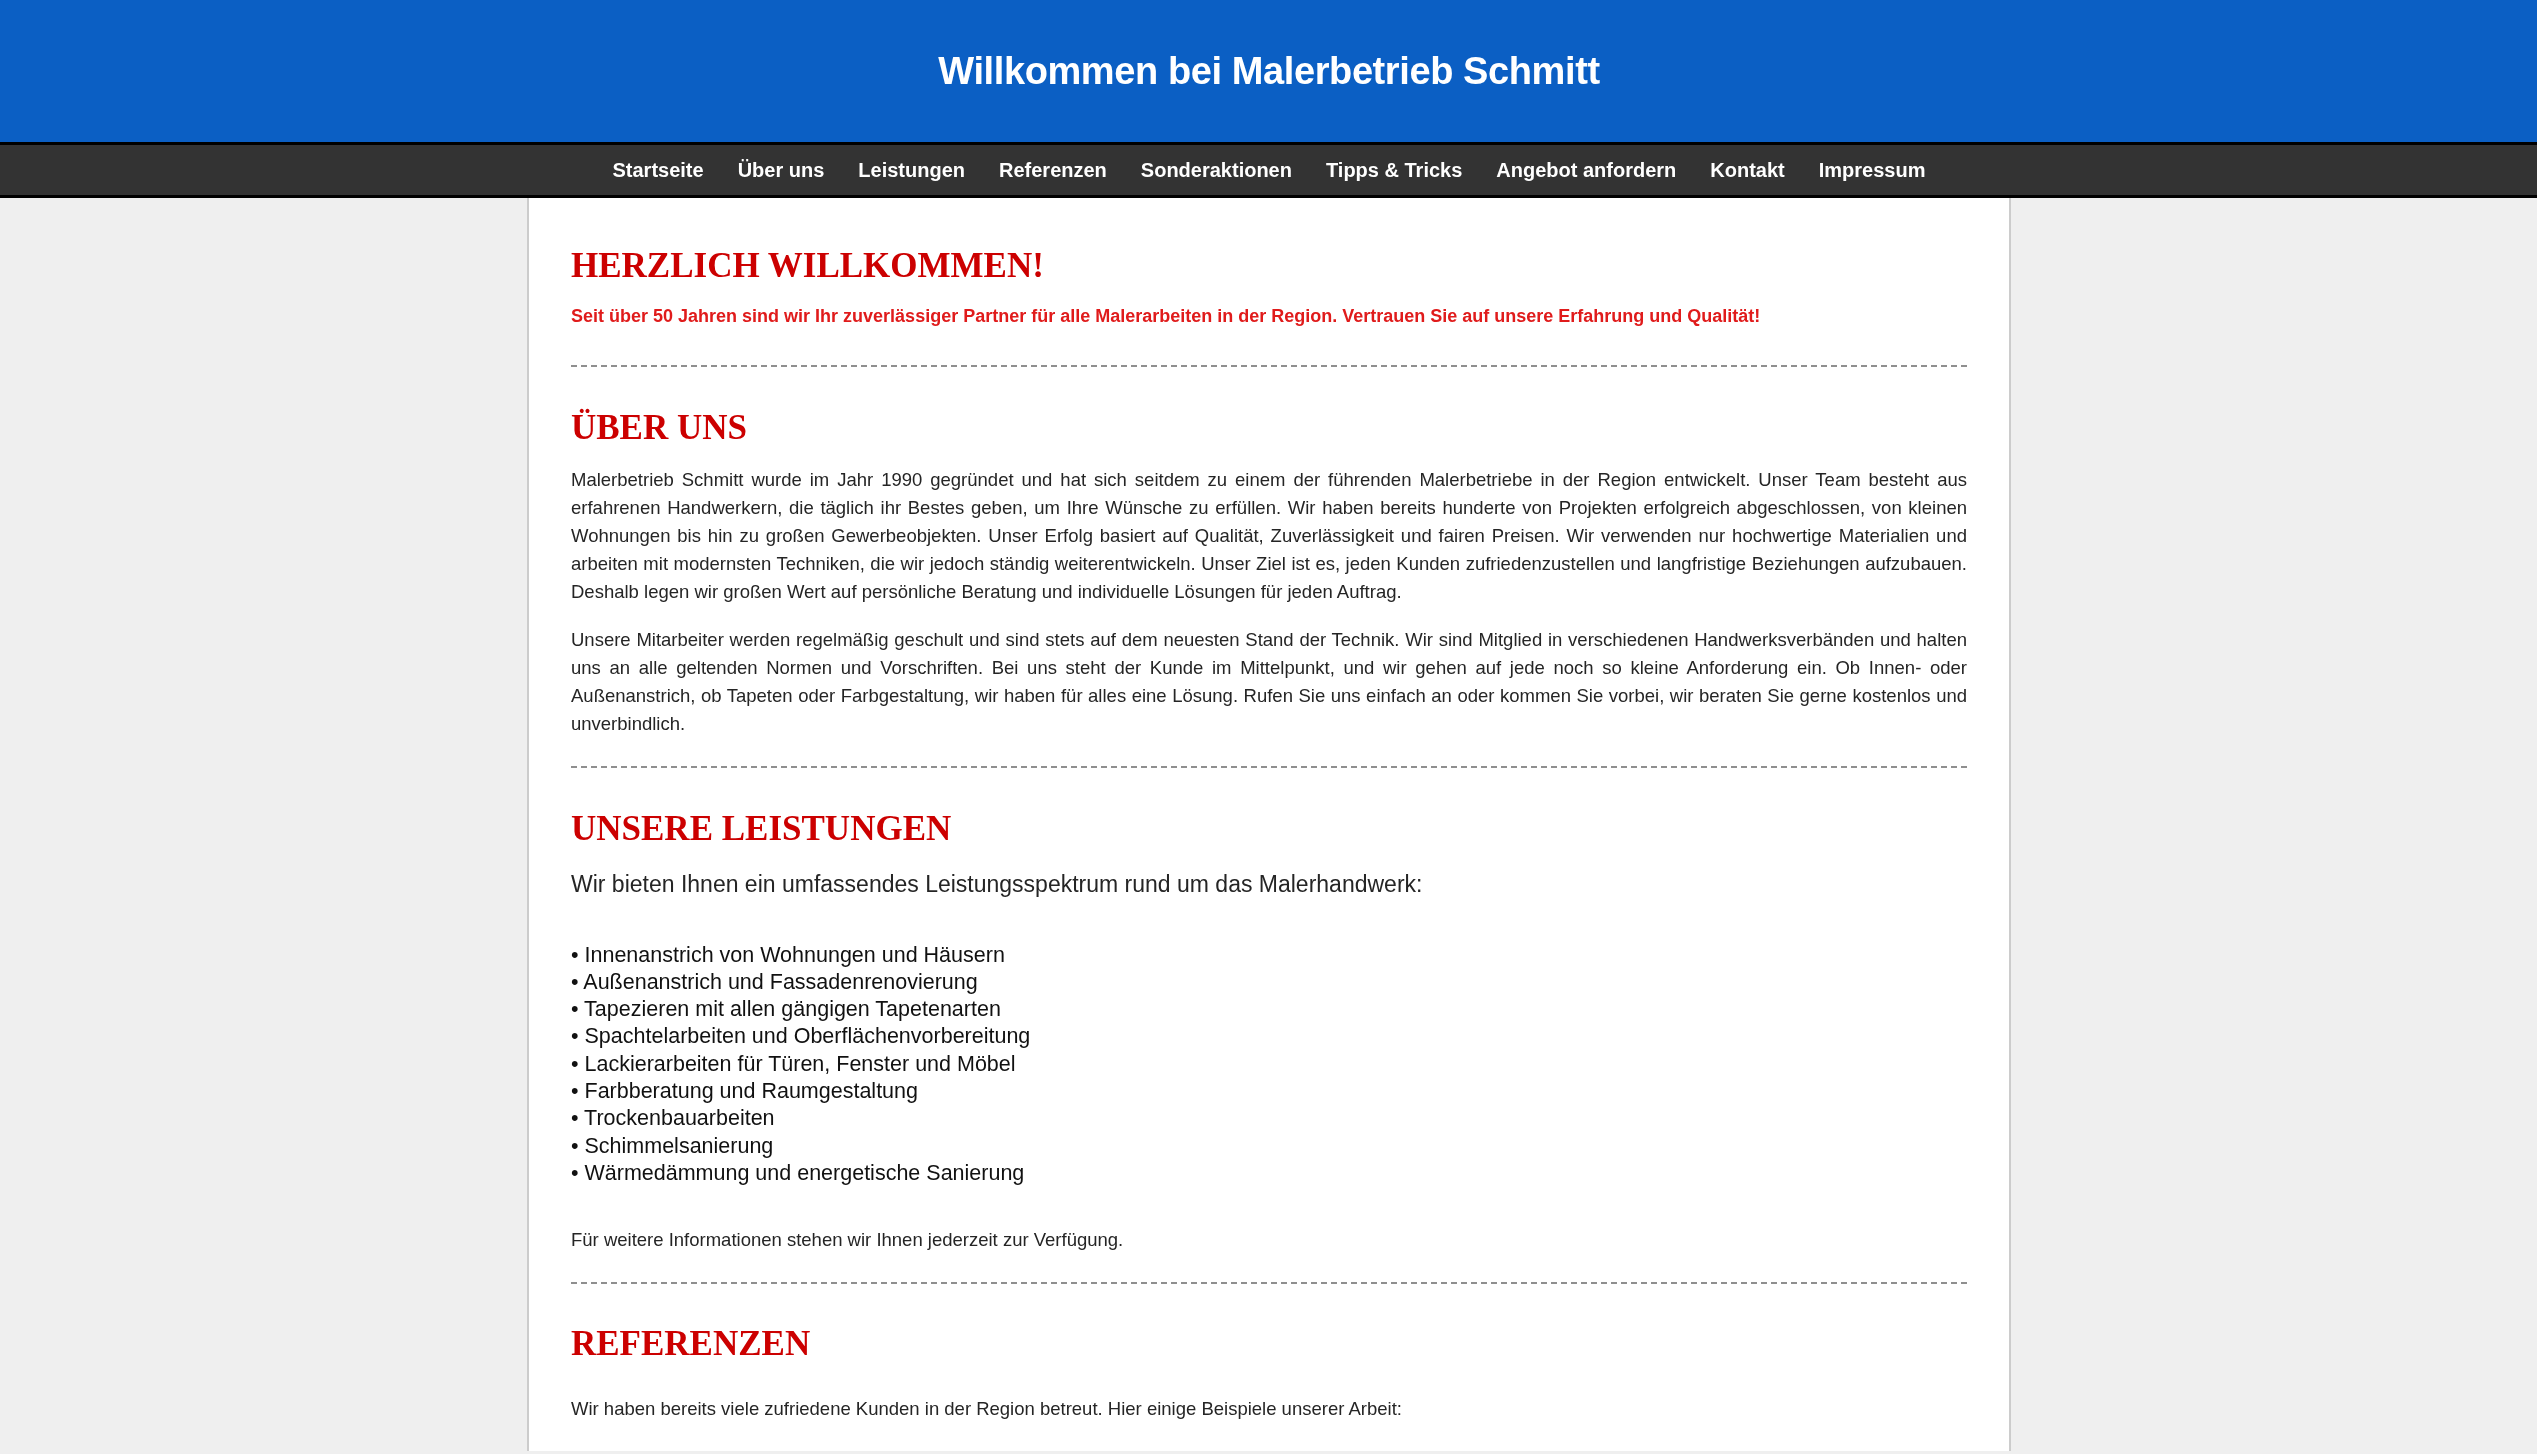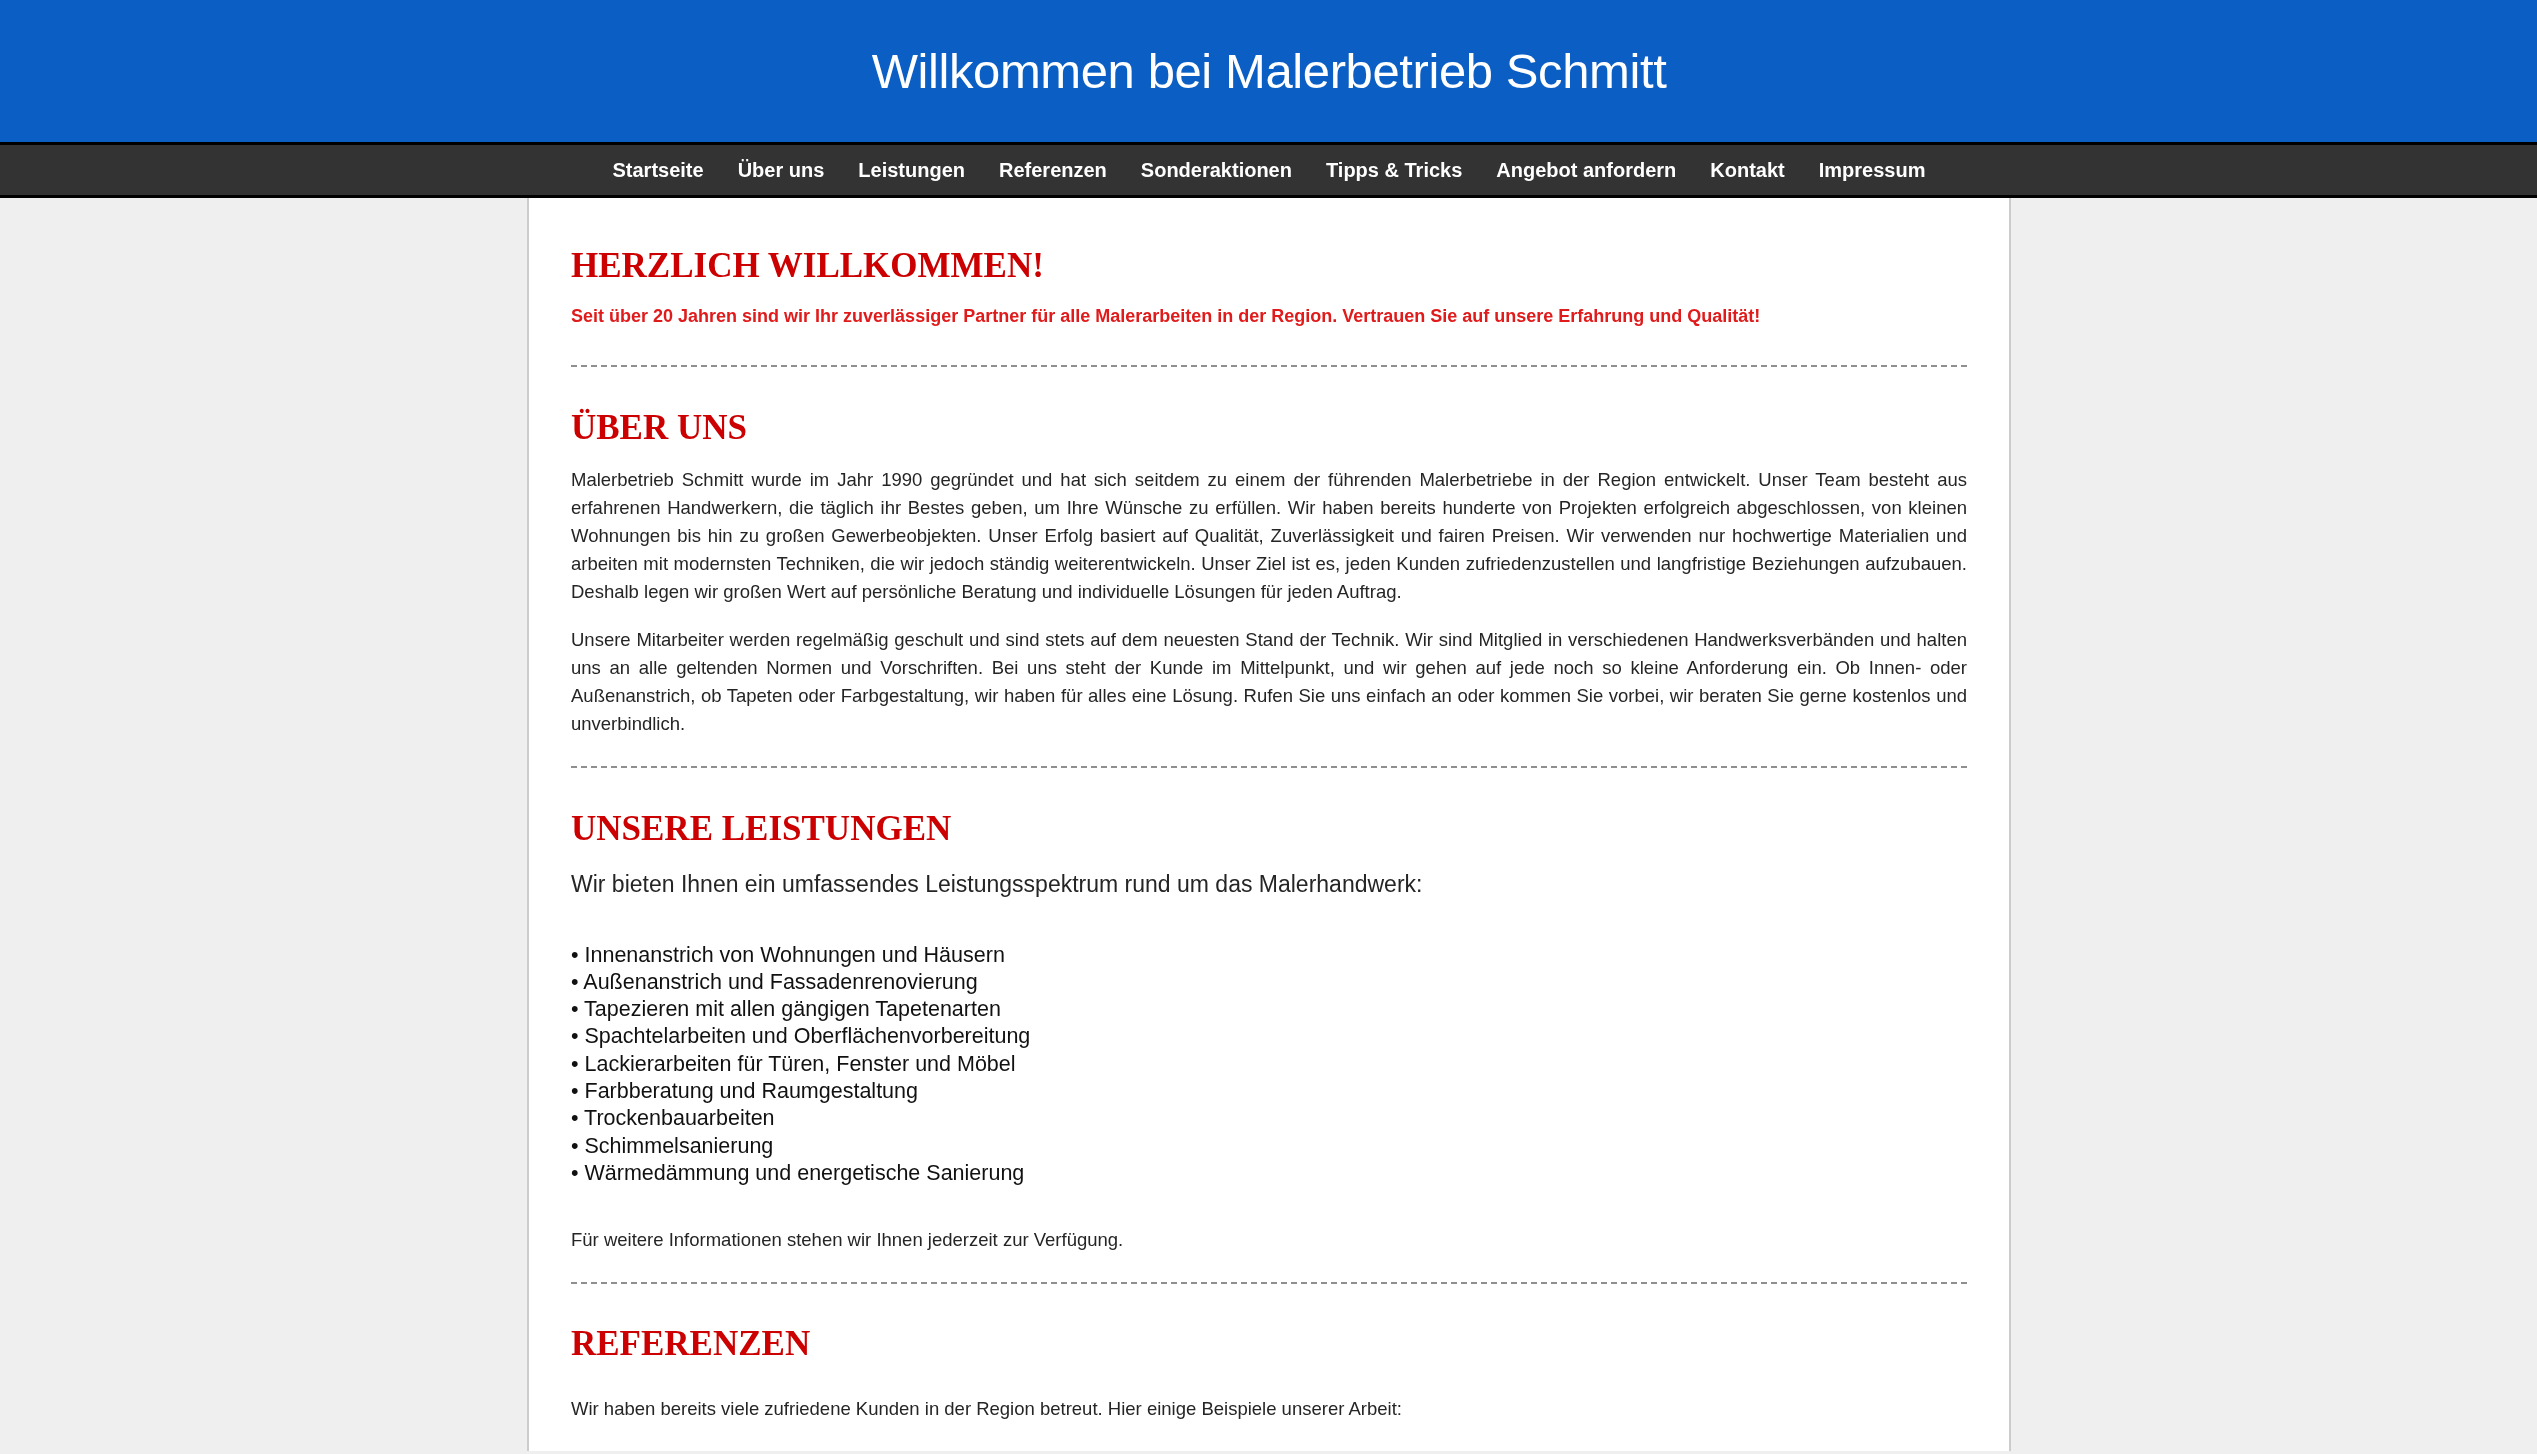--- a/index.html
+++ b/index.html
@@ -19,22 +19,22 @@
     background: #0b5fc4;
     height: 142px;
     display: flex;
     align-items: center;
     justify-content: center;
     box-sizing: border-box;
   }
   .site-title {
     color: #ffffff;
     font-family: "Liberation Sans", sans-serif;
-    font-weight: normal;
-    font-size: 49px;
+    font-weight: bold;
+    font-size: 38px;
     letter-spacing: -0.4px;
     line-height: 1;
     margin: 0;
     text-align: right;
   }
 
   
   .nav-wrap {
     background: #333333;
     height: 56px;
@@ -175,21 +175,21 @@
     <li class="nav-item">Kontakt</li>
     <li class="nav-item">Impressum</li>
   </ul>
 </nav>
 
 <div class="page-body">
   <main class="content-sheet">
 
     <section class="section" id="section-welcome">
       <h2 class="section-heading">HERZLICH WILLKOMMEN!</h2>
-      <p class="welcome-sub">Seit über 20 Jahren sind wir Ihr zuverlässiger Partner für alle Malerarbeiten in der Region. Vertrauen Sie auf unsere Erfahrung und Qualität!</p>
+      <p class="welcome-sub">Seit über 50 Jahren sind wir Ihr zuverlässiger Partner für alle Malerarbeiten in der Region. Vertrauen Sie auf unsere Erfahrung und Qualität!</p>
       <hr class="section-divider">
     </section>
 
     <section class="section" id="section-about">
       <h2 class="section-heading">ÜBER UNS</h2>
       <p class="body-text">Malerbetrieb Schmitt wurde im Jahr 1990 gegründet und hat sich seitdem zu einem der führenden Malerbetriebe in der Region entwickelt. Unser Team besteht aus erfahrenen Handwerkern, die täglich ihr Bestes geben, um Ihre Wünsche zu erfüllen. Wir haben bereits hunderte von Projekten erfolgreich abgeschlossen, von kleinen Wohnungen bis hin zu großen Gewerbeobjekten. Unser Erfolg basiert auf Qualität, Zuverlässigkeit und fairen Preisen. Wir verwenden nur hochwertige Materialien und arbeiten mit modernsten Techniken, die wir jedoch ständig weiterentwickeln. Unser Ziel ist es, jeden Kunden zufriedenzustellen und langfristige Beziehungen aufzubauen. Deshalb legen wir großen Wert auf persönliche Beratung und individuelle Lösungen für jeden Auftrag.</p>
       <p class="body-text">Unsere Mitarbeiter werden regelmäßig geschult und sind stets auf dem neuesten Stand der Technik. Wir sind Mitglied in verschiedenen Handwerksverbänden und halten uns an alle geltenden Normen und Vorschriften. Bei uns steht der Kunde im Mittelpunkt, und wir gehen auf jede noch so kleine Anforderung ein. Ob Innen- oder Außenanstrich, ob Tapeten oder Farbgestaltung, wir haben für alles eine Lösung. Rufen Sie uns einfach an oder kommen Sie vorbei, wir beraten Sie gerne kostenlos und unverbindlich.</p>
       <hr class="section-divider">
     </section>
 

